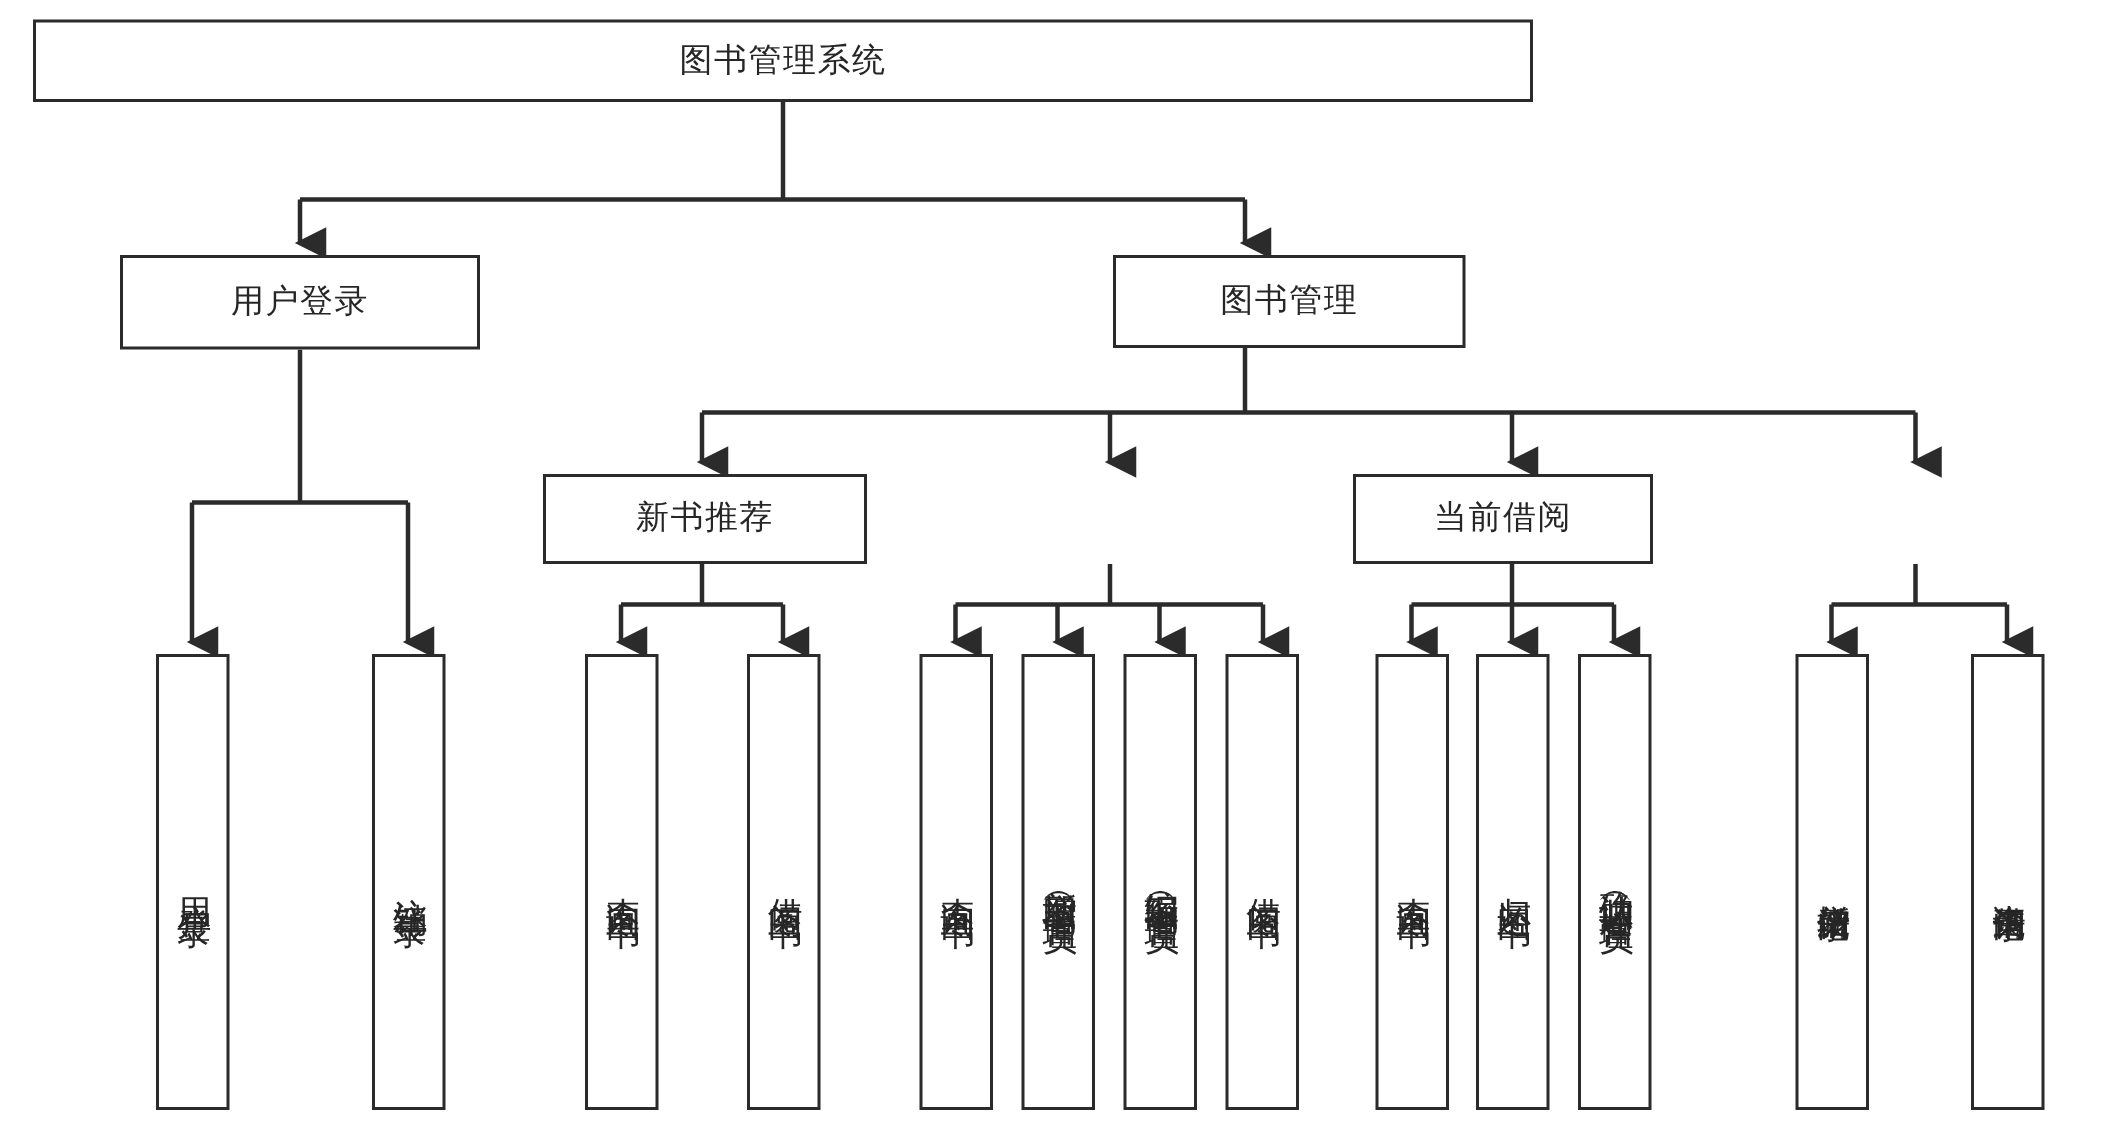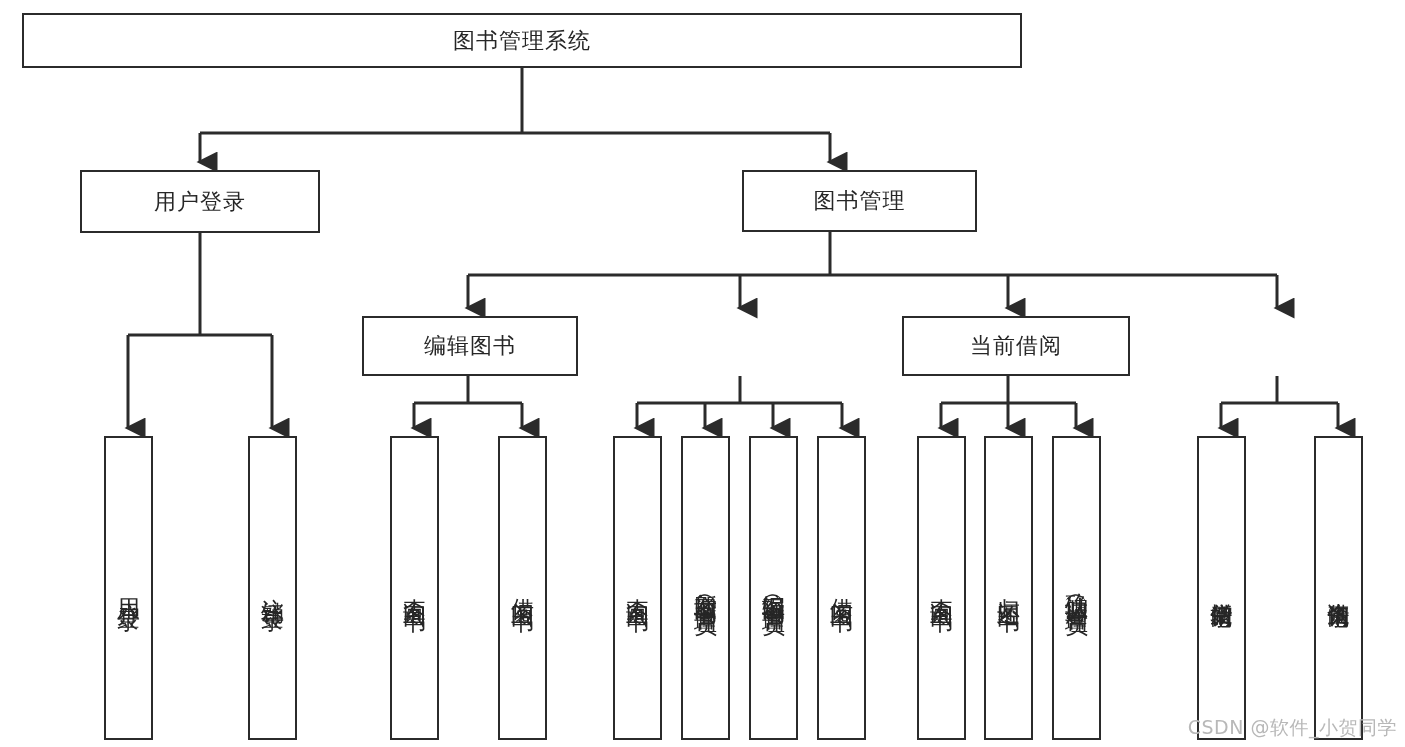--- a/index.html
+++ b/index.html
@@ -136,25 +136,25 @@
 
   <div class="node" style="left:80px; top:170px; width:240px; height:63px;">
     <span class="label">用户登录</span>
   </div>
 
   <div class="node" style="left:712px; top:170px; width:235px; height:62px;margin-left:30px;">
     <span class="label">图书管理</span>
   </div>
 
   <div class="node" style="left:362px; top:316px; width:216px; height:60px;">
-    <span class="label">编辑图书</span>
-  </div>
-
-
-  <div class="node" style="left:902px; top:316px; width:228px; height:60px;">
+    <span class="label">新书推荐</span>
+  </div>
+
+
+  <div class="node" style="left:902px; top:316px; width:200px; height:60px;">
     <span class="label">当前借阅</span>
   </div>
 
 
   <div class="node vertical" style="left:104px; top:436px; width:49px; height:304px;">
     <span class="label">用户登录</span>
   </div>
 
   <div class="node vertical" style="left:248px; top:436px; width:49px; height:304px;">
     <span class="label">注销登录</span>
@@ -197,15 +197,14 @@
   </div>
 
   <div class="node vertical fit" style="left:1197px; top:436px; width:49px; height:304px;">
     <span class="label">新增借阅记录</span>
   </div>
 
   <div class="node vertical fit" style="left:1314px; top:436px; width:49px; height:304px;">
     <span class="label">查询借阅记录</span>
   </div>
 
-  <div id="watermark">CSDN @软件_小贺同学</div>
 
 </div>
 
 </body></html>

